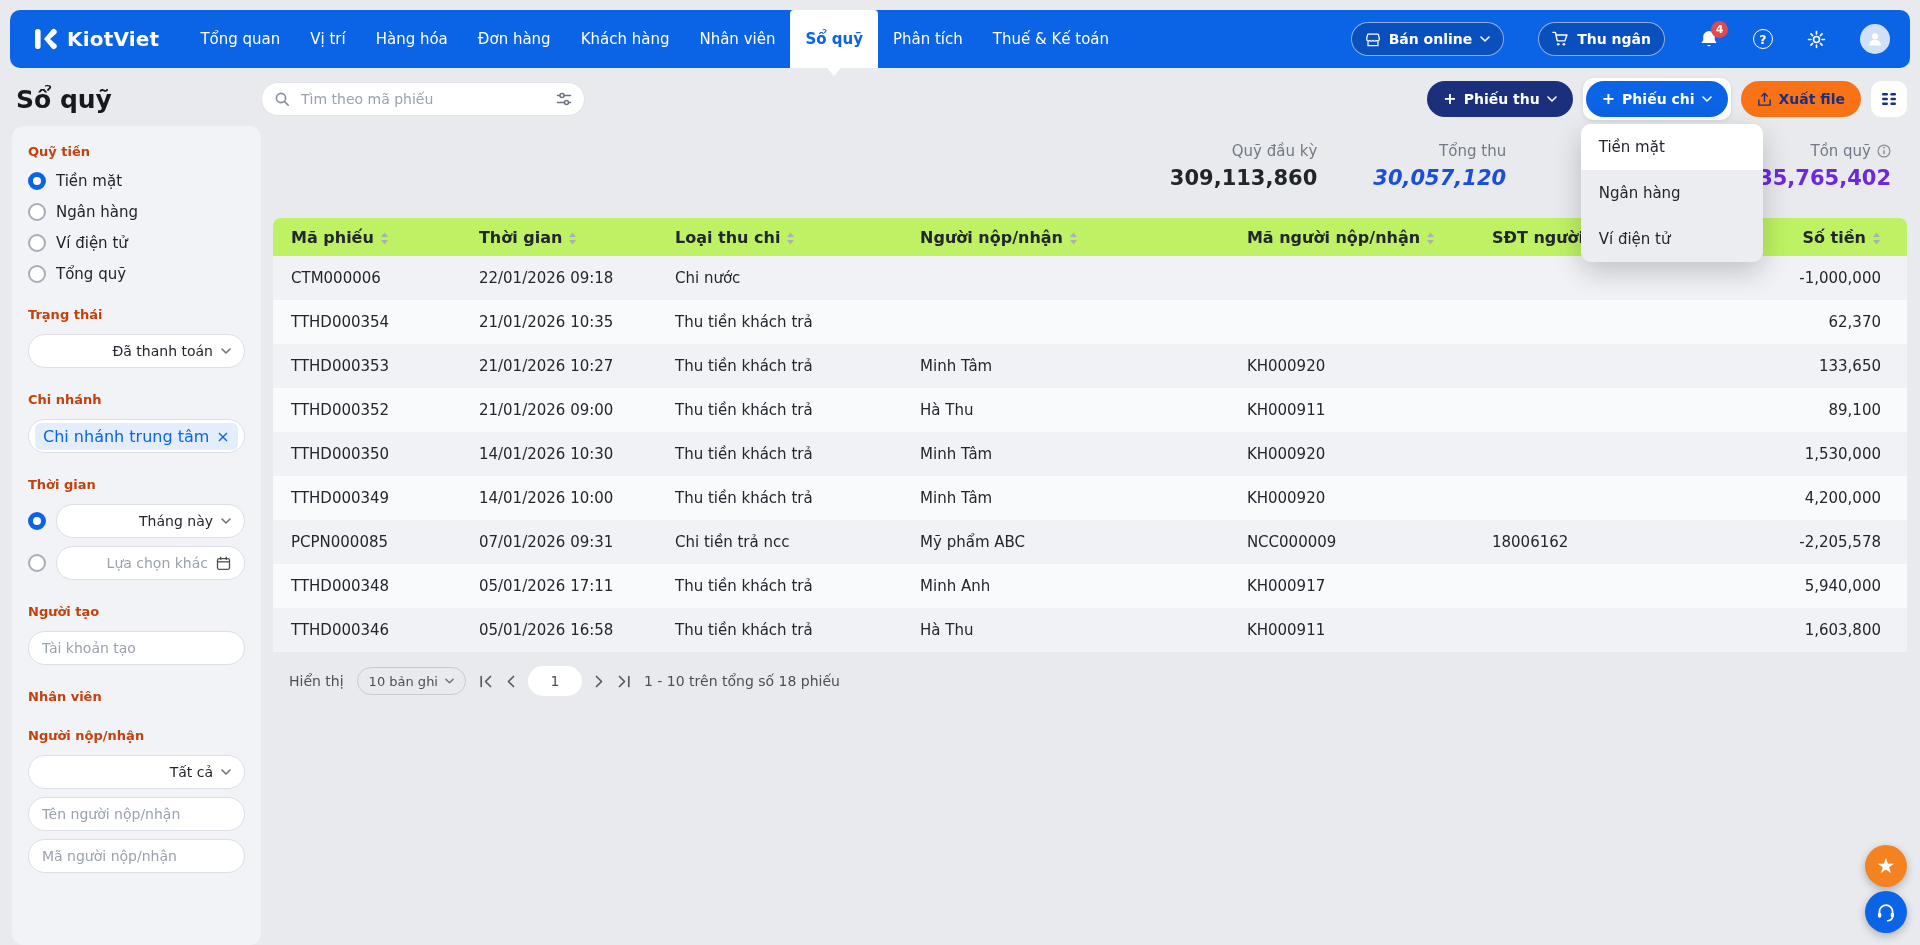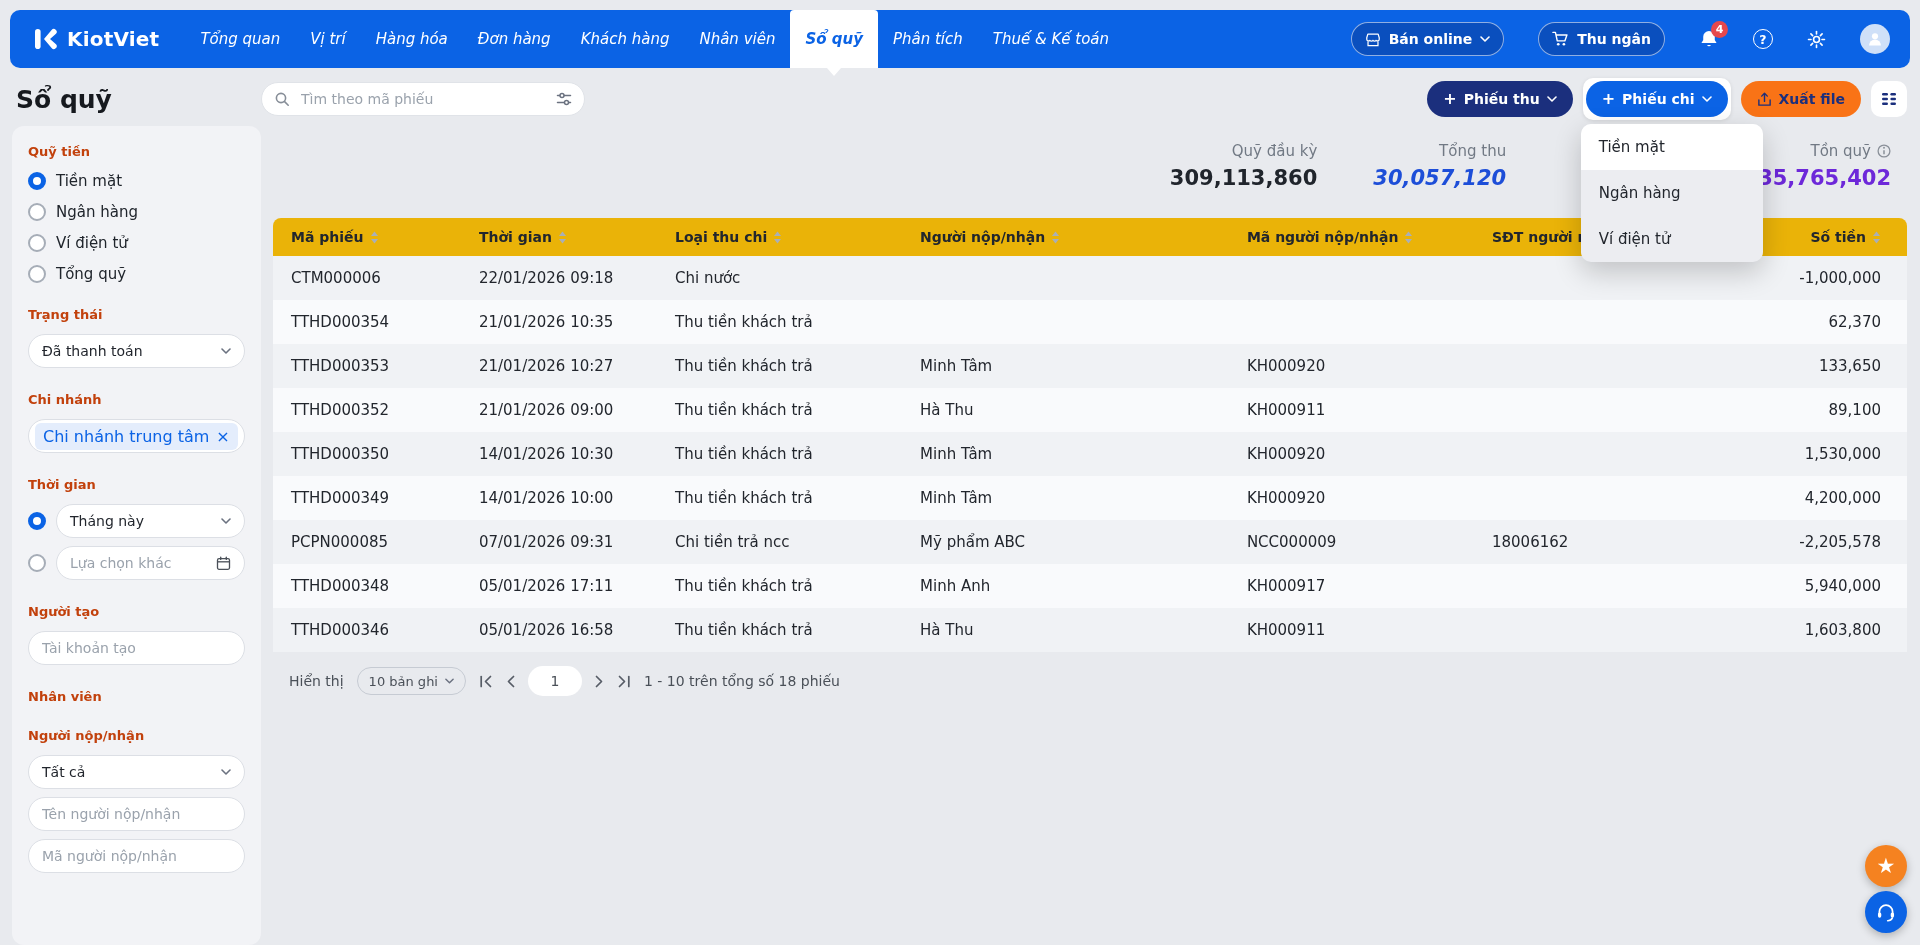--- a/index.html
+++ b/index.html
@@ -6,21 +6,21 @@
   body {
     margin: 0; width: 1920px; height: 945px; position: relative; overflow: hidden;
     background: #E8EAEE; color: #20252C;
     font-family: "DejaVu Sans", "Liberation Sans", sans-serif;
   }
   
   .topbar { position: absolute; left: 10px; top: 10px; right: 10px; height: 58px;
     background: #0B63E5; border-radius: 10px; display: flex; align-items: center; padding: 0 20px 0 22px; z-index: 30; }
   .brand { display: flex; align-items: center; gap: 9px; color: #fff; cursor: pointer; }
   .brand-name { font-size: 20px; font-weight: bold; letter-spacing: .2px; }
-  .nav-items { display: flex; height: 100%; margin-left: 26px; font-style: italic; }
+  .nav-items { display: flex; height: 100%; margin-left: 26px; }
   .nav-item { display: flex; align-items: center; padding: 0 15px; color: #fff; font-size: 15px; white-space: nowrap; cursor: pointer; }
   .nav-item.active { background: #fff; color: #0B63E5; font-weight: bold; position: relative; border-radius: 4px 4px 0 0; }
   .nav-item.active::after { content: ""; position: absolute; top: 100%; left: 50%; transform: translateX(-50%);
     border: 7px solid transparent; border-top: 8px solid #fff; }
   .nav-right { margin-left: auto; display: flex; align-items: center; gap: 34px; }
   .nav-pill { display: flex; align-items: center; gap: 8px; height: 34px; padding: 0 13px;
     background: #0A4FBE; border: 1px solid rgba(255,255,255,.55); border-radius: 17px;
     color: #fff; font-size: 14px; font-weight: bold; cursor: pointer; white-space: nowrap; }
   .bell-wrap { position: relative; display: flex; cursor: pointer; }
   .badge { position: absolute; top: -8px; right: -9px; min-width: 17px; height: 17px; padding: 0 3px;
@@ -54,42 +54,42 @@
   .menu-item.active { background: #fff; }
   
   .sidebar { position: absolute; left: 12px; top: 126px; width: 249px; height: 819px;
     background: #F2F3F6; border-radius: 12px; padding: 18px 16px; z-index: 10; }
   .sec-title { font-size: 13px; font-weight: bold; color: #c2410c; margin: 24px 0 12px; }
   .sec-title.first { margin-top: 0; }
   .opt-row { display: flex; align-items: center; gap: 10px; margin: 13px 0; font-size: 15px; cursor: pointer; }
   .radio { width: 18px; height: 18px; border-radius: 50%; background: #fff; border: 2px solid #A6ADB7; flex: none; }
   .radio.checked { border: 5.5px solid #0B63E5; }
   .field { width: 100%; height: 34px; background: #fff; border: 1px solid #DCDFE5; border-radius: 17px;
-    display: flex; align-items: center; justify-content: space-between; gap: 8px; padding: 0 13px;
+    display: flex; align-items: center; justify-content: flex-end; gap: 8px; padding: 0 13px;
     font-size: 14px; color: #22262D; margin-bottom: 8px; font-family: inherit; }
   .field .ph, input.field::placeholder { color: #9AA2AC; }
   input.field { outline: none; justify-content: flex-start; }
   .chev { color: #6B7280; flex: none; }
   .tag-field { justify-content: flex-start; padding: 0 6px; }
   .tag { background: #E4EDFC; color: #0B63E5; font-size: 16px; border-radius: 6px; padding: 4px 8px;
     display: flex; align-items: center; gap: 7px; white-space: nowrap; }
   .tag .x { cursor: pointer; }
   .time-row { display: flex; align-items: center; gap: 10px; margin-bottom: 8px; }
   .time-row .field { flex: 1; margin-bottom: 0; }
   
   .main { position: absolute; left: 273px; top: 126px; width: 1634px; z-index: 5; }
   .summary { display: flex; justify-content: flex-end; align-items: flex-start; gap: 56px; padding: 16px 16px 0 0; }
   .stat { display: flex; flex-direction: column; align-items: flex-end; }
   .stat .lbl { font-size: 15px; color: #717984; display: flex; align-items: center; gap: 6px; white-space: nowrap; }
   .stat .val { font-size: 21px; font-weight: bold; margin-top: 6px; color: #20252C; }
   .stat .val.blue { color: #1d4ed8; font-style: italic; }
   .stat .val.green { color: #6d28d9; }
   .stat-spacer { width: 140px; }
   table { width: 100%; border-collapse: collapse; table-layout: fixed; margin-top: 28px; }
-  thead th { height: 38px; background: #eab308; font-size: 14px; font-weight: bold; text-align: left;
+  thead th { height: 38px; background: #bef264; font-size: 16px; font-weight: bold; text-align: left;
     padding: 0 0 0 18px; color: #22262D; white-space: nowrap; overflow: hidden; cursor: pointer; }
   thead th:first-child { border-radius: 8px 0 0 0; }
   thead th:last-child { border-radius: 0 8px 0 0; }
   tbody td { height: 44px; font-size: 15px; padding: 0 0 0 18px; white-space: nowrap; overflow: hidden; color: #22262D; }
   tbody tr:nth-child(odd) { background: #F0F2F5; }
   tbody tr:nth-child(even) { background: #F9FAFC; }
   th.amount, td.amount { text-align: right; padding-right: 26px; }
   
   .pagination { display: flex; align-items: center; gap: 13px; margin-top: 14px; padding-left: 16px; font-size: 14px; color: #4A5058; }
   .psel { height: 28px; border: 1px solid #C6CBD3; border-radius: 14px; display: flex; align-items: center;

